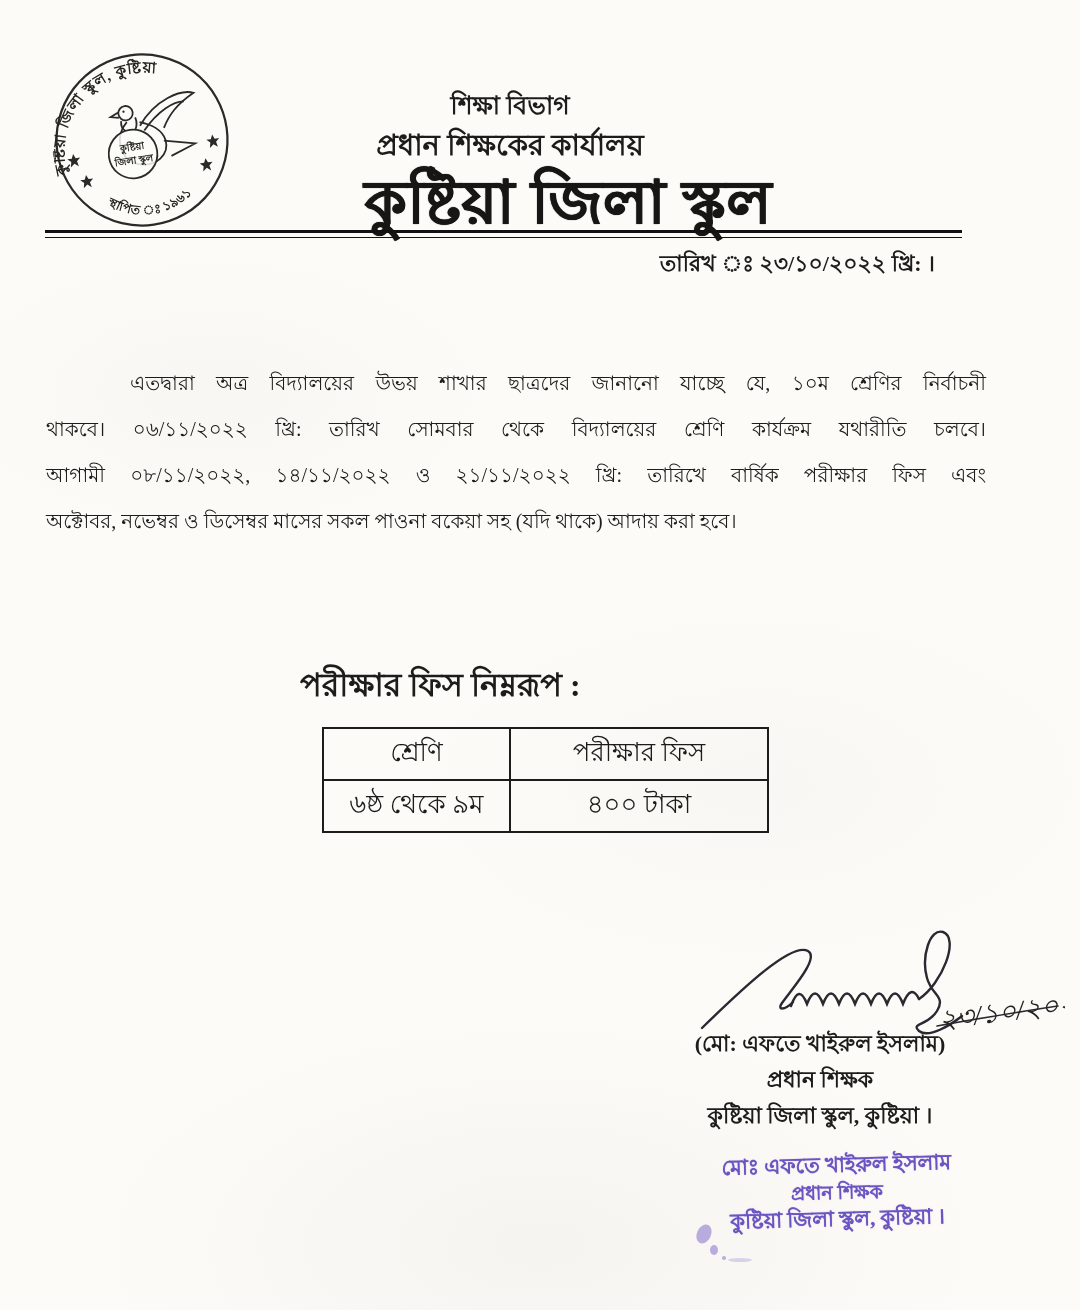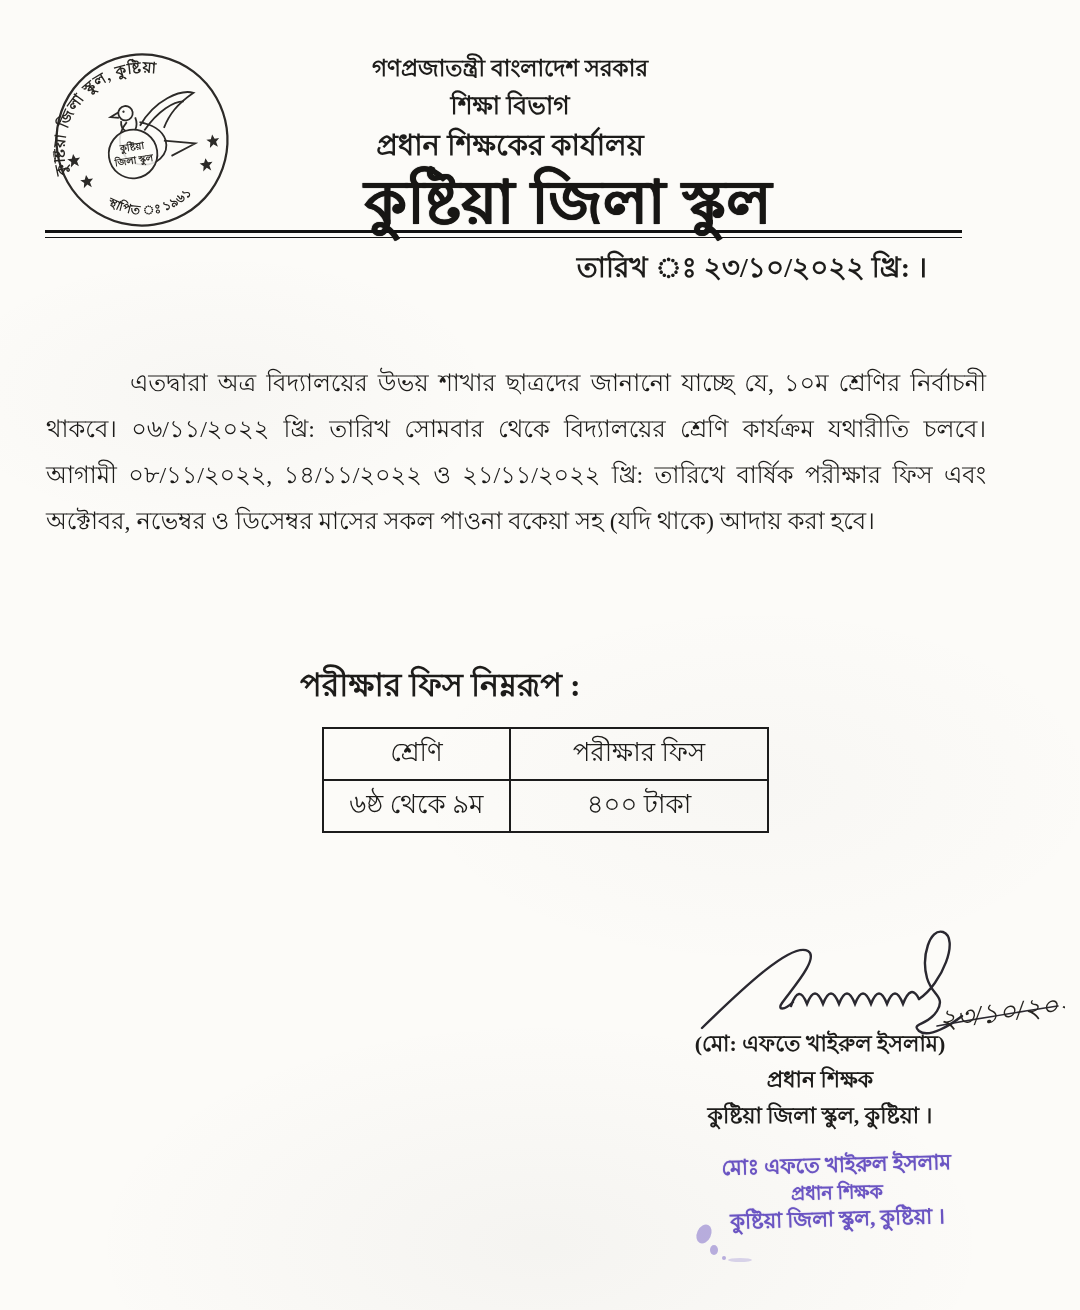--- a/index.html
+++ b/index.html
@@ -17,22 +17,22 @@
   .gov-line   { top:50px;  font-size:23px; font-weight:600; }
   .dept-line  { top:86px;  font-size:25px; font-weight:600; }
   .office-line{ top:122px; font-size:29px; font-weight:600; }
   .school-title{
     position:absolute; top:156px; left:198px; width:740px; text-align:center;
     font-size:60px; font-weight:bold; letter-spacing:1px; color:#171614;
     text-shadow:0 0 1px #171614, 1px 0 0 #171614;
   }
   .rule-thick{ position:absolute; top:230px; left:45px; width:917px; border-top:3px solid #121212; }
   .rule-thin { position:absolute; top:237px; left:45px; width:917px; border-top:1px solid #121212; }
-  .date-line { position:absolute; top:246px; right:153px; font-size:28px; font-weight:600; }
-  .para{ position:absolute; top:360px; left:46px; width:940px; font-size:24px; line-height:46px; }
+  .date-line { position:absolute; top:246px; right:145px; font-size:22px; font-weight:600; }
+  .para{ position:absolute; top:360px; left:46px; width:940px; font-size:20px; line-height:46px; }
   .para .pline{ text-align:justify; text-align-last:justify; white-space:normal; }
   .para .pline.first{ text-indent:84px; }
   .para .pline.last{ text-align:left; text-align-last:left; }
   .fees-heading{ position:absolute; top:660px; left:300px; width:440px; text-align:left;
     font-size:32px; font-weight:600; }
   table.fees{ position:absolute; top:727px; left:322px; width:447px;
     border-collapse:collapse; font-size:26px; }
   table.fees th, table.fees td{
     border:2px solid #1c1c1c; text-align:center; padding:3px 10px; font-weight:normal; }
   table.fees th{ height:44px; } table.fees td{ height:40px; }
@@ -84,21 +84,20 @@
       <path d="M124 104 L158 112 L130 122"></path>
     </g>
 
     <g>
       <circle cx="88" cy="114" r="27" fill="#fcfbf8" fill-opacity="0.85" stroke="#2c2a28" stroke-width="2"></circle>
       <text x="88" y="110" text-anchor="middle" font-size="11" font-weight="bold">কুষ্টিয়া</text>
       <text x="88" y="125" text-anchor="middle" font-size="11" font-weight="bold">জিলা স্কুল</text>
     </g>
   </svg>
 
-  <div class="center-head gov-line">গণপ্রজাতন্ত্রী বাংলাদেশ সরকার</div>
   <div class="center-head office-line">প্রধান শিক্ষকের কার্যালয়</div>
   <div class="center-head dept-line">শিক্ষা বিভাগ</div>
   <div class="school-title">কুষ্টিয়া জিলা স্কুল</div>
 
   <div class="rule-thick"></div>
   <div class="rule-thin"></div>
 
   <div class="date-line">তারিখ ঃ ২৩/১০/২০২২ খ্রি: ।</div>
 
   <div class="para">

